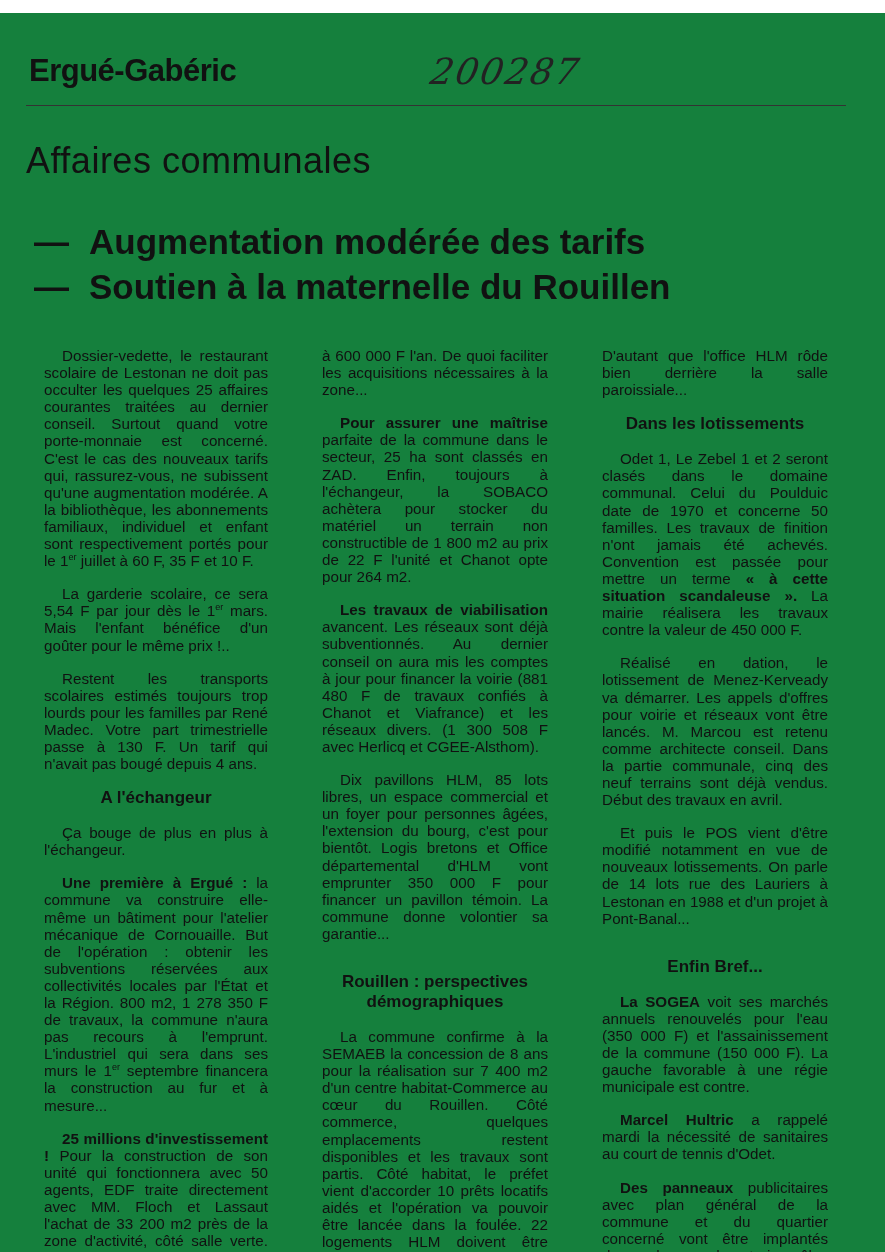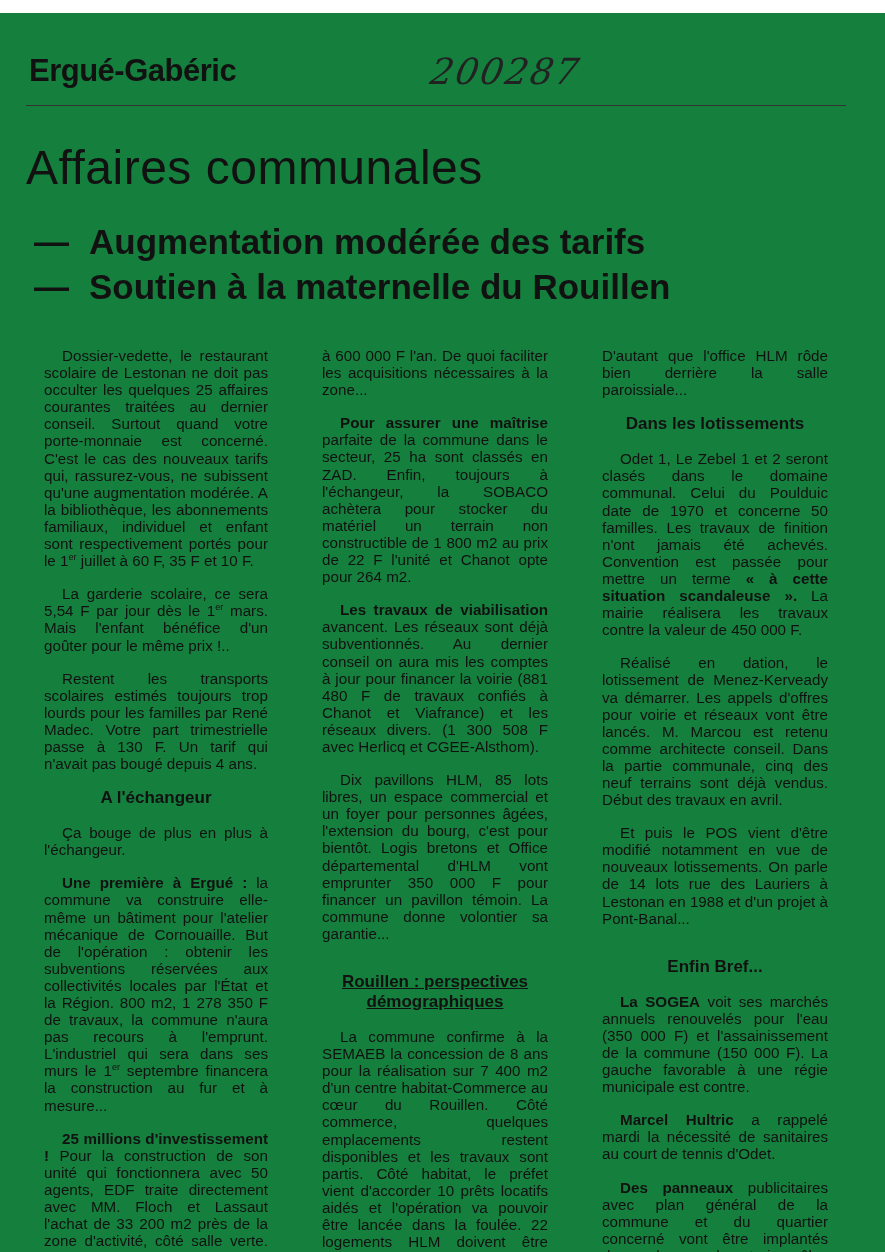--- a/index.html
+++ b/index.html
@@ -2,21 +2,21 @@
 <html><head>
 <meta charset="utf-8">
 <style>
   html, body { margin: 0; padding: 0; background: #ffffff; }
   body { width: 885px; height: 1252px; position: relative; overflow: hidden; font-family: "Liberation Sans", sans-serif; color: #111; }
   .page { position: absolute; left: 0; top: 13px; width: 885px; height: 1252px; background: #15803d; }
   .topline { position: absolute; left: 26px; top: 8px; width: 820px; height: 86px; }
   .locality { position: absolute; left: 3px; top: 32px; font-weight: bold; font-size: 31px; letter-spacing: -0.5px; }
   .handnote { position: absolute; left: 405px; top: 30px; font-family: "DejaVu Serif", serif; font-style: italic; font-size: 36px; letter-spacing: 2px; transform: skewX(-10deg); color: #222; }
   .rule { position: absolute; left: 26px; top: 92px; width: 820px; height: 1px; background: #333; }
-  .title { position: absolute; left: 26px; top: 127px; font-size: 48px; letter-spacing: 0.5px; font-weight: normal; }
+  .title { position: absolute; left: 26px; top: 127px; font-size: 36px; letter-spacing: 0.5px; font-weight: normal; }
   .subtitles { position: absolute; left: 34px; top: 206px; font-weight: bold; font-size: 35px; line-height: 45px; }
   .subtitles div { white-space: nowrap; }
   .subtitles .dash { display: inline-block; width: 55px; }
   .col { position: absolute; top: 318px; font-size: 15.2px; line-height: 17.1px; text-align: justify; }
   .col1 { left: 28px; width: 256px; }
   .col2 { left: 306px; width: 258px; }
   .col3 { left: 586px; width: 258px; }
   .col p { margin: 16px; text-indent: 18px; }
   .col p.noindent { text-indent: 0; }
   .col h3 { margin: 14px 0 12px 0; font-size: 17px; line-height: 20px; text-align: center; font-weight: bold; }
@@ -49,21 +49,21 @@
     <p>Ça bouge de plus en plus à l'échangeur.</p>
     <p><b>Une première à Ergué :</b><span> la commune va construire elle-même un bâtiment pour l'atelier mécanique de Cornouaille. But de l'opération : obtenir les subventions réservées aux collectivités locales par l'État et la Région. 800 m2, 1 278 350 F de travaux, la commune n'aura pas recours à l'emprunt. L'industriel qui sera dans ses murs le 1</span><sup>er</sup><span> septembre financera la construction au fur et à mesure...</span></p>
     <p><b>25 millions d'investissement !</b><span> Pour la construction de son unité qui fonctionnera avec 50 agents, EDF traite directement avec MM. Floch et Lassaut l'achat de 33 200 m2 près de la zone d'activité, côté salle verte. La commune assurera la viabilisation externe. En contrepartie, EDF lui versera un prêt de 650 000 F sans intérêt qui constituera en fait une avance sur la taxe professionnelle évaluée</span></p>
   </div>
 
   <div class="col col2">
     <p class="noindent">à 600 000 F l'an. De quoi faciliter les acquisitions nécessaires à la zone...</p>
     <p><b>Pour assurer une maîtrise</b><span> parfaite de la commune dans le secteur, 25 ha sont classés en ZAD. Enfin, toujours à l'échangeur, la SOBACO achètera pour stocker du matériel un terrain non constructible de 1 800 m2 au prix de 22 F l'unité et Chanot opte pour 264 m2.</span></p>
     <p><b>Les travaux de viabilisation</b><span> avancent. Les réseaux sont déjà subventionnés. Au dernier conseil on aura mis les comptes à jour pour financer la voirie (881 480 F de travaux confiés à Chanot et Viafrance) et les réseaux divers. (1 300 508 F avec Herlicq et CGEE-Alsthom).</span></p>
     <p>Dix pavillons HLM, 85 lots libres, un espace commercial et un foyer pour personnes âgées, l'extension du bourg, c'est pour bientôt. Logis bretons et Office départemental d'HLM vont emprunter 350 000 F pour financer un pavillon témoin. La commune donne volontier sa garantie...</p>
-    <h3 style="margin-top:30px;text-decoration:underline;">Rouillen : perspectives démographiques</h3>
+    <h3 style="margin-top:30px;">Rouillen : perspectives démographiques</h3>
     <p><span>La commune confirme à la SEMAEB la concession de 8 ans pour la réalisation sur 7 400 m2 d'un centre habitat-Commerce au cœur du Rouillen. Côté commerce, quelques emplacements restent disponibles et les travaux sont partis. Côté habitat, le préfet vient d'accorder 10 prêts locatifs aidés et l'opération va pouvoir être lancée dans la foulée. 22 logements HLM doivent être réalisés. Alors le dossier sera adresé à l'académie pour justifier le maintien de 4</span><sup>e</sup><span> classe de maternelle.</span></p>
   </div>
 
   <div class="col col3">
     <p class="noindent">D'autant que l'office HLM rôde bien derrière la salle paroissiale...</p>
     <h3 style="margin-top:16px;">Dans les lotissements</h3>
     <p><span>Odet 1, Le Zebel 1 et 2 seront clasés dans le domaine communal. Celui du Poulduic date de 1970 et concerne 50 familles. Les travaux de finition n'ont jamais été achevés. Convention est passée pour mettre un terme </span><b>« à cette situation scandaleuse ».</b><span> La mairie réalisera les travaux contre la valeur de 450 000 F.</span></p>
     <p>Réalisé en dation, le lotissement de Menez-Kerveady va démarrer. Les appels d'offres pour voirie et réseaux vont être lancés. M. Marcou est retenu comme architecte conseil. Dans la partie communale, cinq des neuf terrains sont déjà vendus. Début des travaux en avril.</p>
     <p>Et puis le POS vient d'être modifié notamment en vue de nouveaux lotissements. On parle de 14 lots rue des Lauriers à Lestonan en 1988 et d'un projet à Pont-Banal...</p>
     <h3 style="margin-top:30px;">Enfin Bref...</h3>

